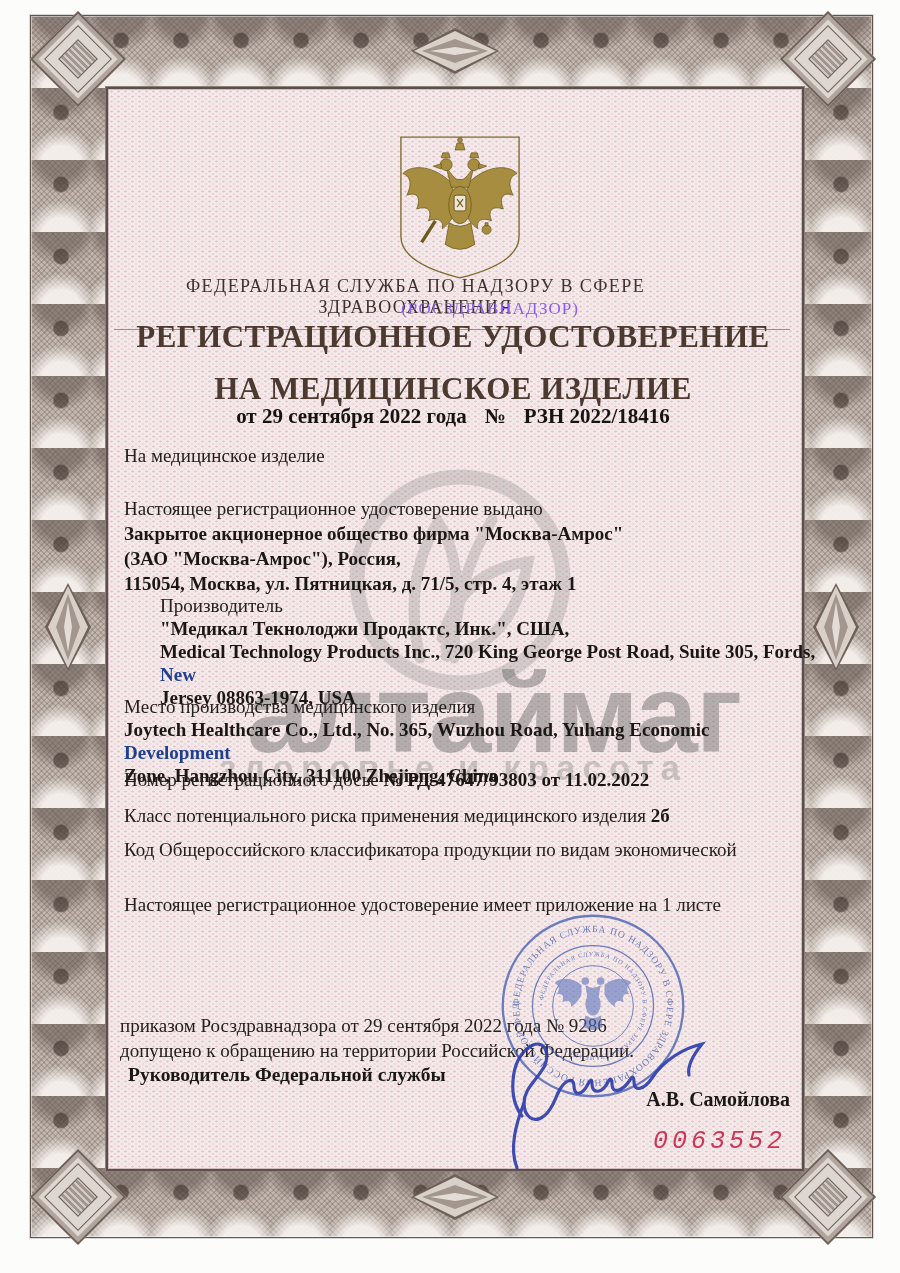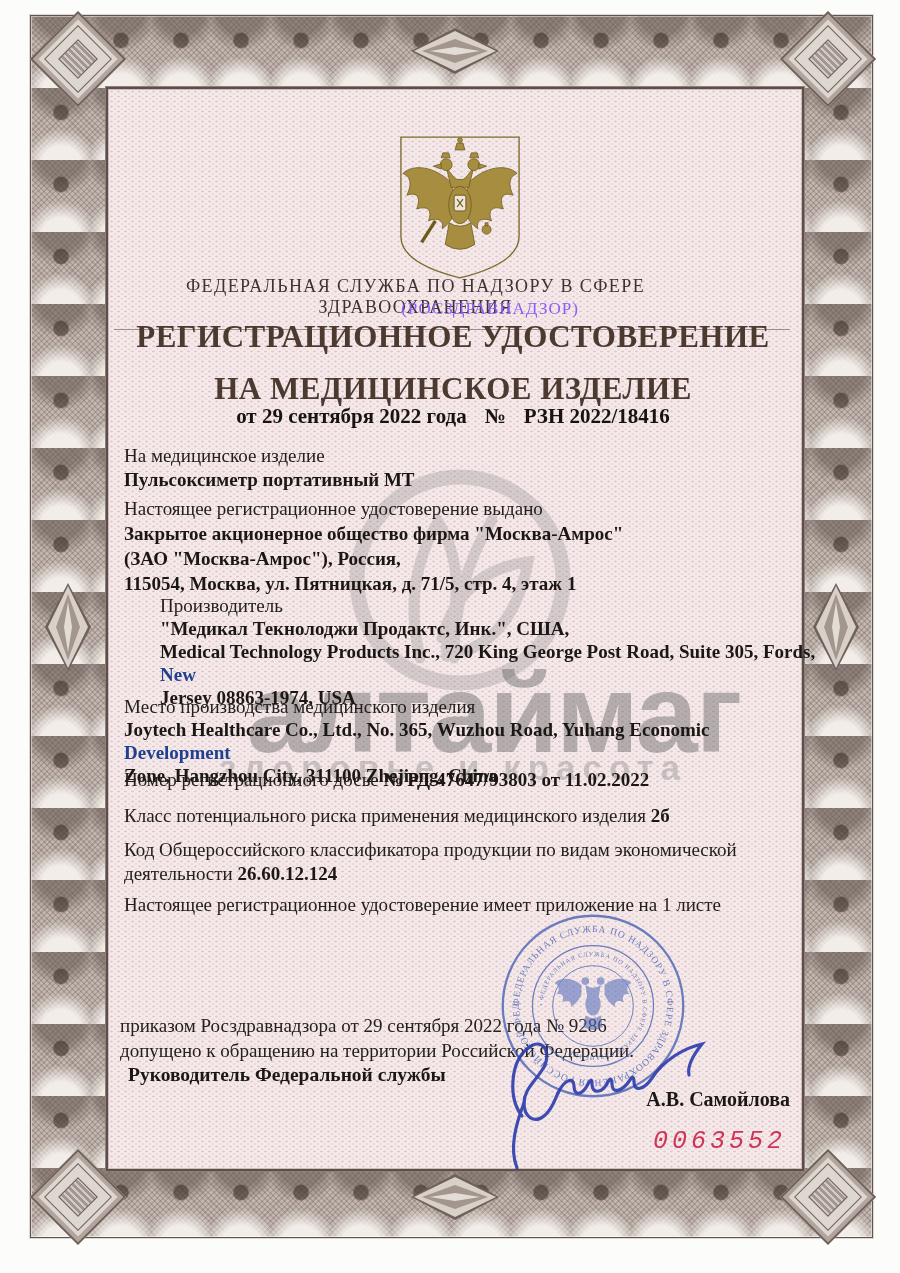--- a/index.html
+++ b/index.html
@@ -171,21 +171,20 @@
   <div class="abs agency2">(РОСЗДРАВНАДЗОР)</div>
   <div class="abs hr"></div>
   <div class="abs title1">РЕГИСТРАЦИОННОЕ УДОСТОВЕРЕНИЕ</div>
   <div class="abs title2">НА МЕДИЦИНСКОЕ ИЗДЕЛИЕ</div>
   <div class="abs dateline">
     <span>от  29 сентября 2022 года</span><span class="gap"></span><span>№</span><span class="gap"></span><span>РЗН 2022/18416</span>
   </div>
 
   <div class="abs p" style="top:444px;">
     <div>На медицинское изделие</div>
-    <div class="b">Пульсоксиметр портативный МТ</div>
   </div>
 
   <div class="abs p" style="top:496px;line-height:25px;">
     <div>Настоящее регистрационное удостоверение выдано</div>
     <div class="b">Закрытое акционерное общество фирма "Москва-Амрос"</div>
     <div class="b">(ЗАО "Москва-Амрос"), Россия,</div>
     <div class="b">115054, Москва, ул. Пятницкая, д. 71/5, стр. 4, этаж 1</div>
   </div>
 
   <div class="abs p" style="top:594px;line-height:23px;margin-left:36px;">
@@ -204,21 +203,20 @@
   <div class="abs p" style="top:768px;">
     <span>Номер регистрационного досье</span> <span class="b">№ РД-47647/93803 от 11.02.2022</span>
   </div>
 
   <div class="abs p" style="top:804px;">
     <span>Класс потенциального риска применения медицинского изделия</span> <span class="b">2б</span>
   </div>
 
   <div class="abs p" style="top:838px;">
     <div>Код Общероссийского классификатора продукции по видам экономической</div>
-    <div><span>деятельности</span> <span class="b">26.60.12.124</span></div>
   </div>
 
   <div class="abs p" style="top:893px;">
     <span>Настоящее регистрационное удостоверение имеет приложение на 1 листе</span>
   </div>
 
   <div class="abs p" style="top:1013px;left:120px;line-height:25px;">
     <div>приказом Росздравнадзора от 29 сентября 2022 года № 9286</div>
     <div>допущено к обращению на территории Российской Федерации.</div>
   </div>

